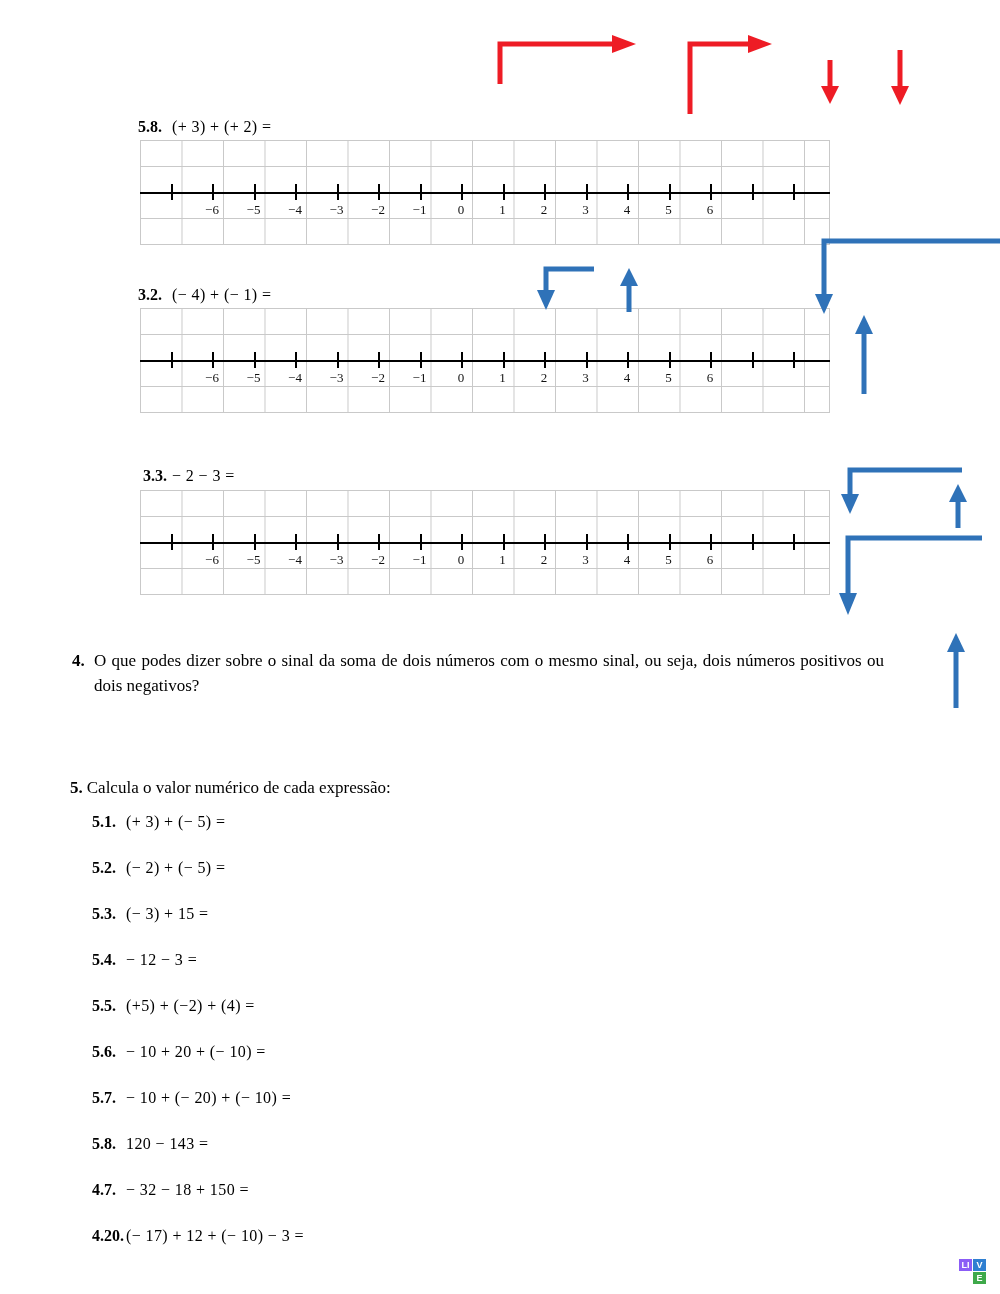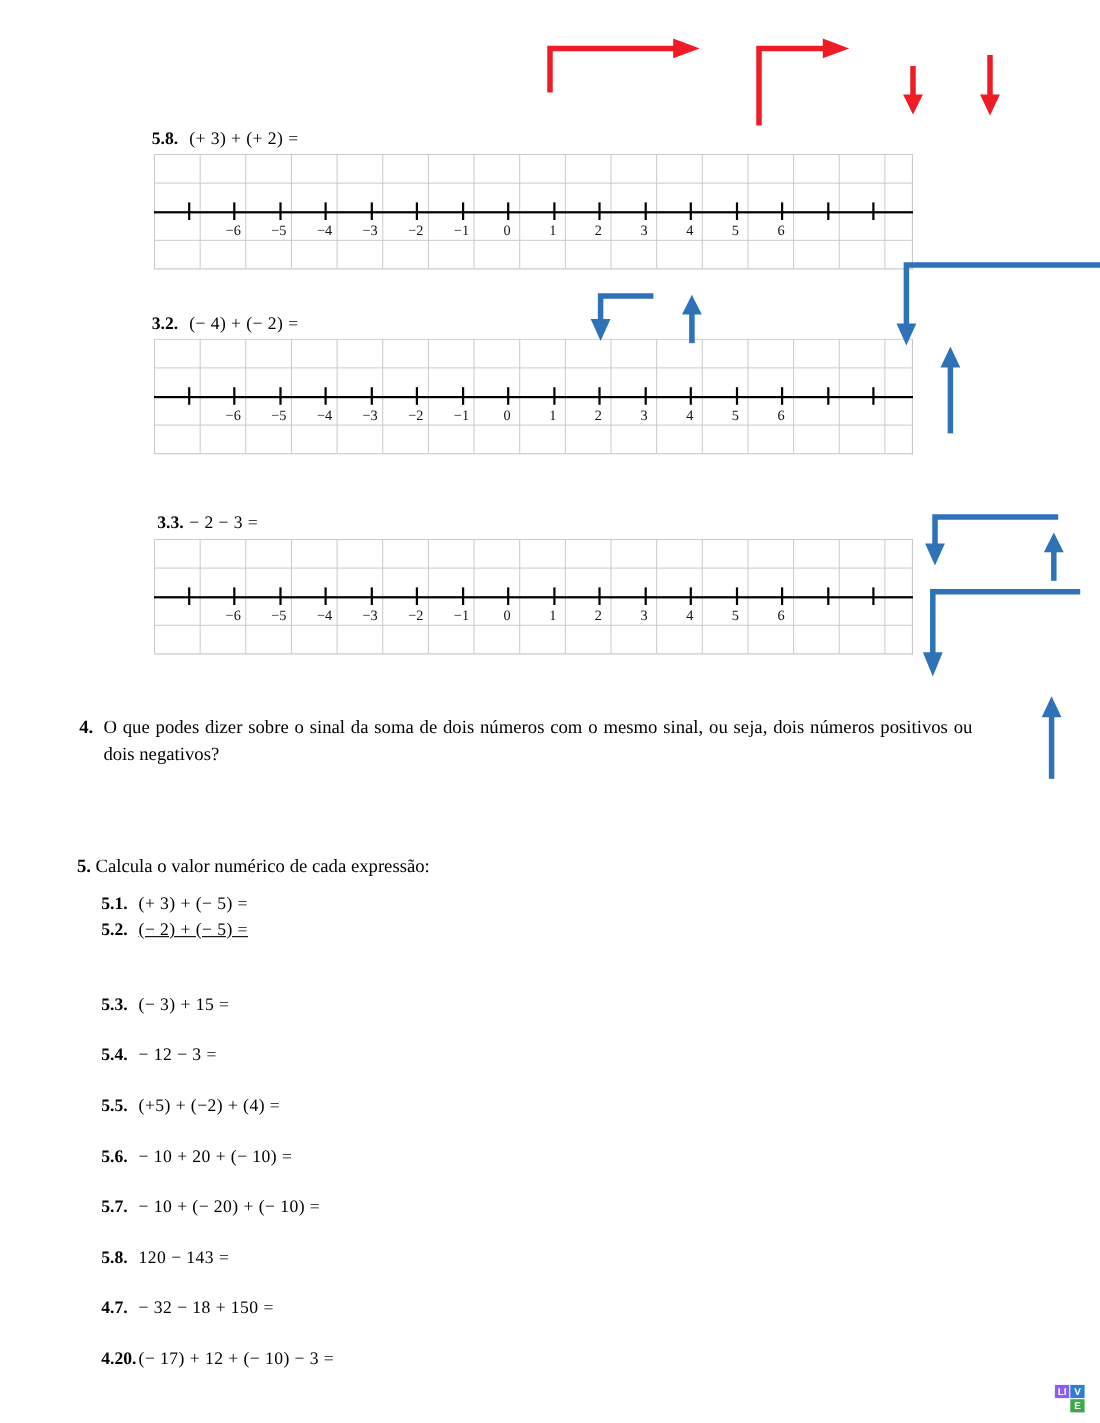--- a/index.html
+++ b/index.html
@@ -181,21 +181,21 @@
       <div class="tick-lab" style="left: 321px;">0</div>
       <div class="tick-lab" style="left: 362.5px;">1</div>
       <div class="tick-lab" style="left: 404px;">2</div>
       <div class="tick-lab" style="left: 445.5px;">3</div>
       <div class="tick-lab" style="left: 487px;">4</div>
       <div class="tick-lab" style="left: 528.5px;">5</div>
       <div class="tick-lab" style="left: 570px;">6</div>
     </div>
 
   <div class="sub-label" style="left:138px; top:285px;">
-    <span class="idx">3.2.</span><span class="expr">(− 4) + (− 2) =</span>
+    <span class="idx">3.2.</span><span class="expr">(− 4) + (− 1) =</span>
   </div>
   <div class="numline-block" id="nl2" style="left:140px; top:308px;">
     <div class="grid"></div>
     <div class="axis"></div>
   <div class="tick" style="left: 30.5px;"></div>
       <div class="tick" style="left: 72px;"></div>
       <div class="tick" style="left: 113.5px;"></div>
       <div class="tick" style="left: 155px;"></div>
       <div class="tick" style="left: 196.5px;"></div>
       <div class="tick" style="left: 238px;"></div>
@@ -265,21 +265,21 @@
     <span class="q-num">4.</span><span>O que podes dizer sobre o sinal da soma de dois números com o mesmo sinal, ou seja, dois números positivos ou dois negativos?</span>
   </div>
 
   <div class="exercise-head" style="left:70px; top:777px;">
     <span class="q-num">5.</span><span>Calcula o valor numérico de cada expressão:</span>
   </div>
 
   <div class="sub-label" style="left:92px; top:812px;">
     <span class="idx">5.1.</span><span class="expr">(+ 3)  +  (− 5)  =</span>
   </div>
-  <div class="sub-label" style="left:92px; top:836px;text-decoration:underline;">
+  <div class="sub-label" style="left:92px; top:858px;">
     <span class="idx">5.2.</span><span class="expr">(− 2)  +  (− 5)  =</span>
   </div>
   <div class="sub-label" style="left:92px; top:904px;">
     <span class="idx">5.3.</span><span class="expr">(− 3)  +  15 =</span>
   </div>
   <div class="sub-label" style="left:92px; top:950px;">
     <span class="idx">5.4.</span><span class="expr">− 12  −  3 =</span>
   </div>
   <div class="sub-label" style="left:92px; top:996px;">
     <span class="idx">5.5.</span><span class="expr">(+5) + (−2) + (4) =</span>

